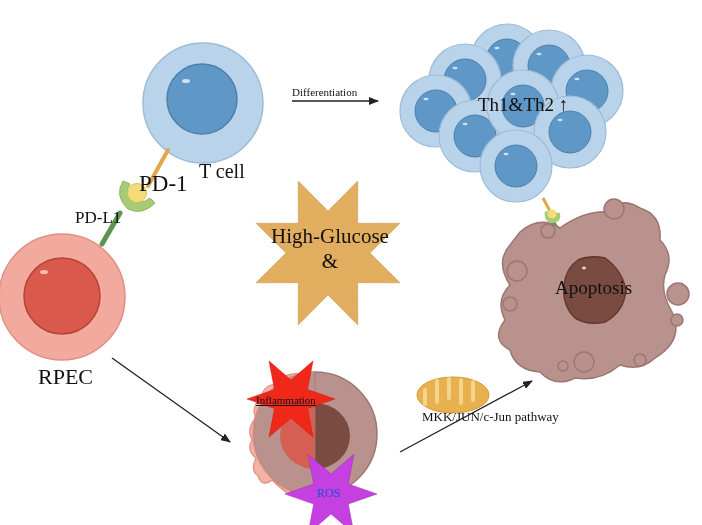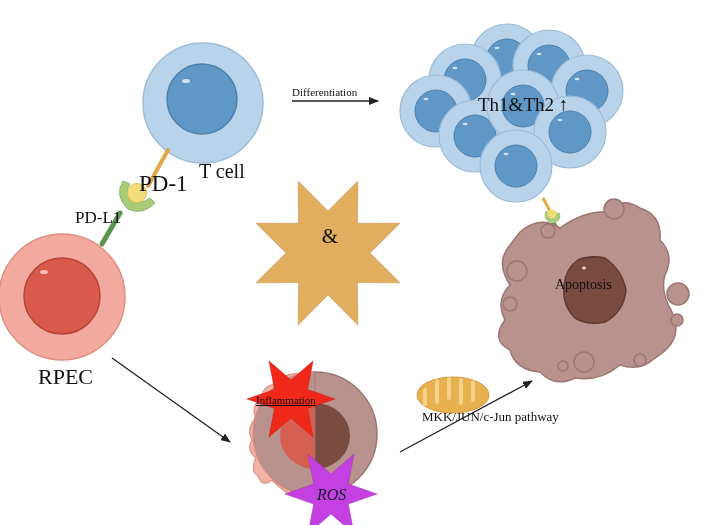--- a/index.html
+++ b/index.html
@@ -5,24 +5,24 @@
   html, body { margin: 0; padding: 0; background: #ffffff; }
   body { width: 702px; height: 525px; overflow: hidden; position: relative; font-family: "Liberation Serif", serif; }
   #canvas { position: absolute; left: 0; top: 0; width: 702px; height: 525px; }
   .lbl { position: absolute; color: #111; white-space: nowrap; font-family: "Liberation Serif", serif; }
   .lbl-tcell { left: 199px; top: 160px; font-size: 20px; }
   .lbl-pd1 { left: 139px; top: 171px; font-size: 23px; }
   .lbl-pdl1 { left: 75px; top: 208px; font-size: 17px; }
   .lbl-rpec { left: 38px; top: 364px; font-size: 22px; }
   .lbl-diff { left: 292px; top: 86px; font-size: 11px; }
   .lbl-th { left: 478px; top: 94px; font-size: 19px; }
-  .lbl-apop { left: 555px; top: 277px; font-size: 14px; }
+  .lbl-apop { left: 555px; top: 277px; font-size: 19px; }
   .lbl-hg { left: 240px; top: 224px; width: 180px; text-align: center; font-size: 21px; line-height: 25px; white-space: normal; }
   .lbl-infl { left: 256px; top: 394px; font-size: 11px; text-decoration: underline; }
-  .lbl-ros { left: 317px; top: 486px; font-size: 16px; color: #0f172a; font-style: italic; }
+  .lbl-ros { left: 317px; top: 486px; font-size: 12px; color: #1d4ed8; }
   .lbl-mkk { left: 408px; top: 409px; font-size: 13px; margin-left: 14px; }
 </style>
 </head>
 <body>
 
 <svg id="canvas" viewBox="0 0 702 525" xmlns="http://www.w3.org/2000/svg">
   <defs>
     <marker id="arrowhead" markerWidth="10" markerHeight="8" refX="9" refY="4" orient="auto" markerUnits="userSpaceOnUse">
       <path d="M0,0 L10,4 L0,8 z" fill="#222"></path>
     </marker>
@@ -142,17 +142,18 @@
 </svg>
 
 <div class="lbl lbl-tcell">T cell</div>
 <div class="lbl lbl-pd1">PD-1</div>
 <div class="lbl lbl-pdl1">PD-L1</div>
 <div class="lbl lbl-rpec">RPEC</div>
 <div class="lbl lbl-diff">Differentiation</div>
 <div class="lbl lbl-th">Th1&amp;Th2 ↑</div>
 <div class="lbl lbl-apop">Apoptosis</div>
 <div class="lbl lbl-hg">
+  <div>High-Glucose</div>
   <div>&amp;</div>
 </div>
 <div class="lbl lbl-infl">Inflammation</div>
 <div class="lbl lbl-ros">ROS</div>
 <div class="lbl lbl-mkk">MKK/JUN/c-Jun pathway</div>
 
 </body></html>

